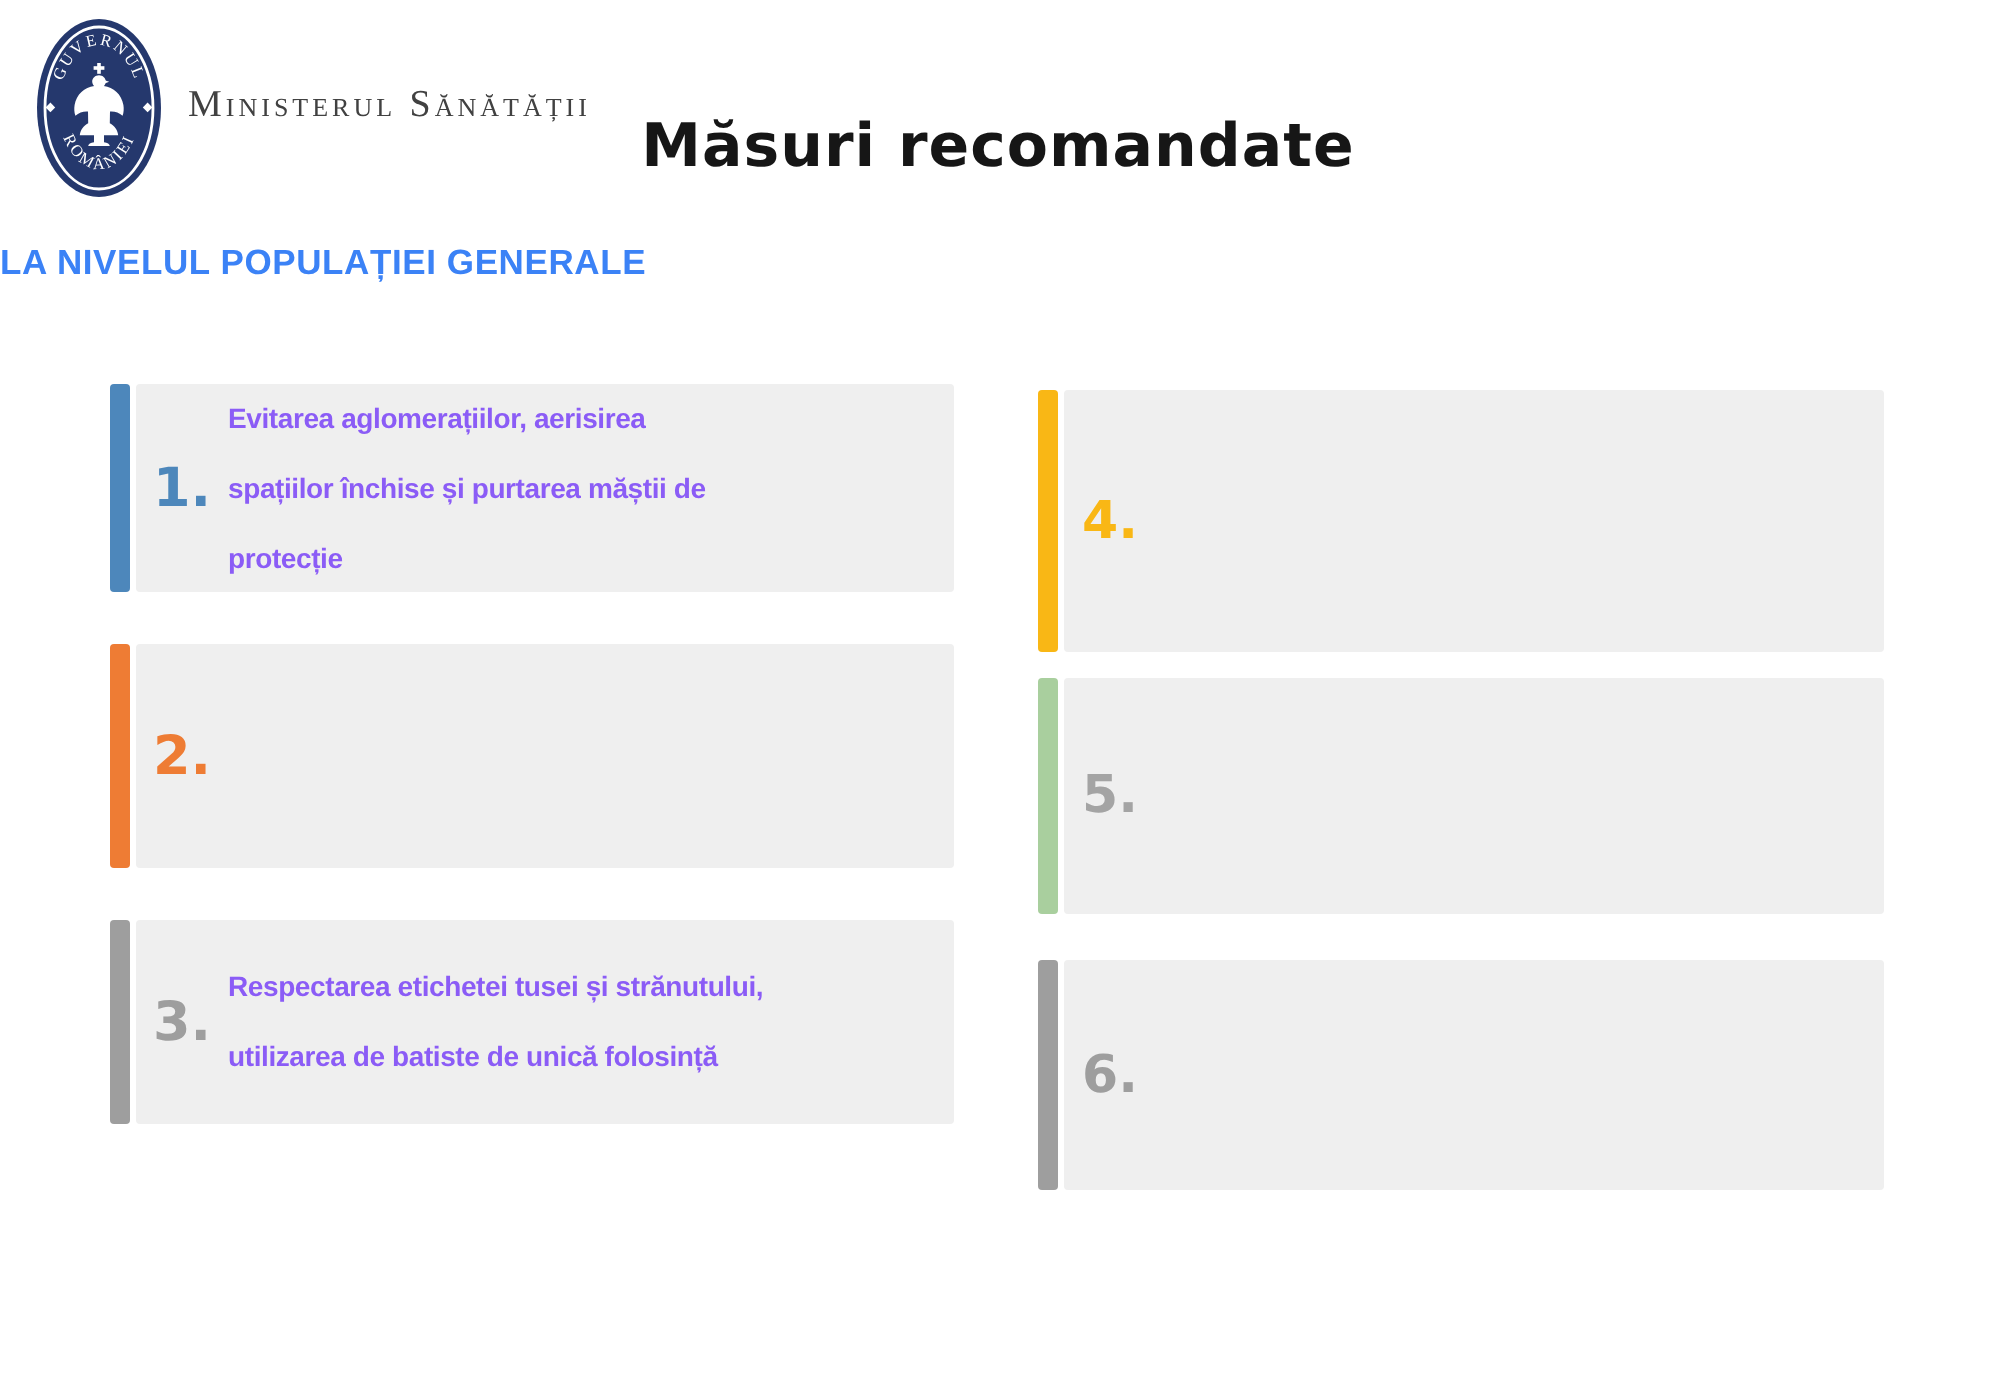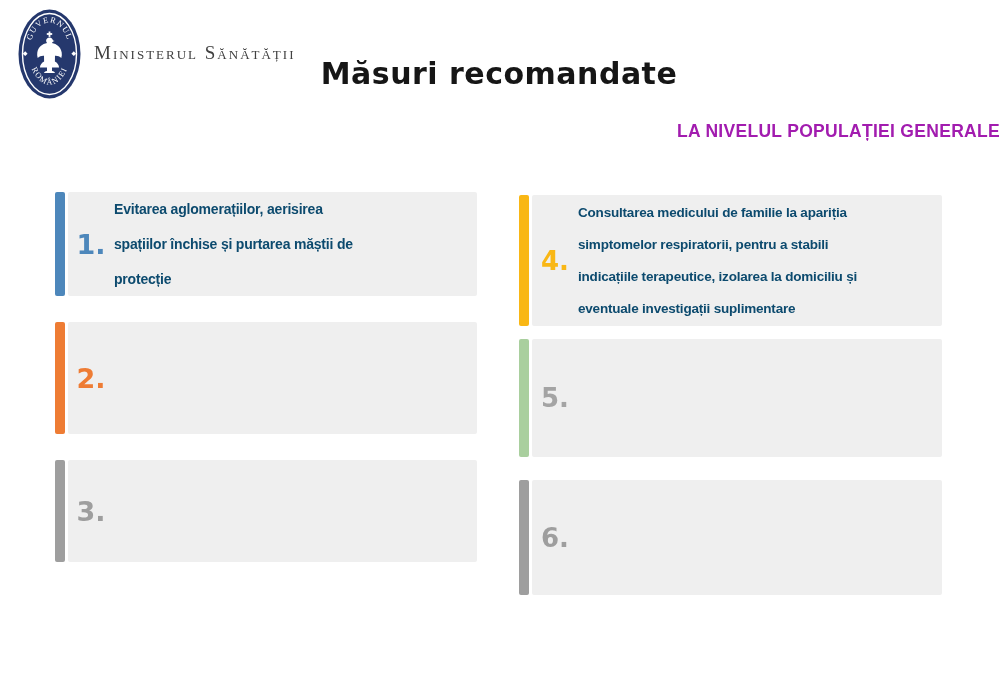--- a/index.html
+++ b/index.html
@@ -45,25 +45,25 @@
     font-size: 30px;
     font-weight: 800;
     letter-spacing: 0.5px;
     color: #161616;
   }
   .page-subtitle {
     position: absolute;
     left: 0;
     top: 121px;
     width: 1000px;
-    text-align: right;
+    text-align: left;
     font-size: 17.5px;
     font-weight: 800;
     letter-spacing: 0.3px;
-    color: #a21caf;
+    color: #3b82f6;
   }
 
   
   .card {
     position: absolute;
     display: flex;
     align-items: stretch;
   }
   .card .bar {
     width: 10px;
@@ -86,21 +86,21 @@
     font-size: 27px;
     line-height: 1;
   }
   .card .txt {
     flex: 1 1 auto;
     min-width: 0;
     padding-right: 6px;
     white-space: pre-line;
     font-weight: 700;
     letter-spacing: -0.2px;
-    color: #0c4a6e;
+    color: #8b5cf6;
   }
   .col-left .txt  { font-size: 14px;   line-height: 35px; }
   .col-right .txt { font-size: 13.5px; line-height: 32px; }
   .col-right .num { font-size: 26px; }
 
   .card1 { left: 55px;  top: 192px; width: 422px; height: 104px; }
   .card2 { left: 55px;  top: 322px; width: 422px; height: 112px; }
   .card3 { left: 55px;  top: 460px; width: 422px; height: 102px; }
   .card4 { left: 519px; top: 195px; width: 423px; height: 131px; }
   .card5 { left: 519px; top: 339px; width: 423px; height: 118px; }
@@ -153,31 +153,29 @@
     <div class="bar" style="background-color: rgb(238, 124, 52);"></div>
     <div class="panel">
       <div class="num" style="color: rgb(238, 124, 52);">2.</div>
     </div>
   </div>
 
   <div class="card col-left card3">
     <div class="bar" style="background-color: rgb(158, 158, 158);"></div>
     <div class="panel">
       <div class="num" style="color: rgb(158, 158, 158);">3.</div>
+      <div class="txt">Respectarea etichetei tusei și strănutului,
+utilizarea de batiste de unică folosință</div>
     </div>
   </div>
 
   <div class="card col-right card4">
     <div class="bar" style="background-color: rgb(249, 183, 21);"></div>
     <div class="panel">
       <div class="num" style="color: rgb(249, 183, 21);">4.</div>
-      <div class="txt">Consultarea medicului de familie la apariția
-simptomelor respiratorii, pentru a stabili
-indicațiile terapeutice, izolarea la domiciliu și
-eventuale investigații suplimentare</div>
     </div>
   </div>
 
   <div class="card col-right card5">
     <div class="bar" style="background-color: rgb(169, 207, 158);"></div>
     <div class="panel">
       <div class="num" style="color: rgb(164, 164, 164);">5.</div>
     </div>
   </div>
 

